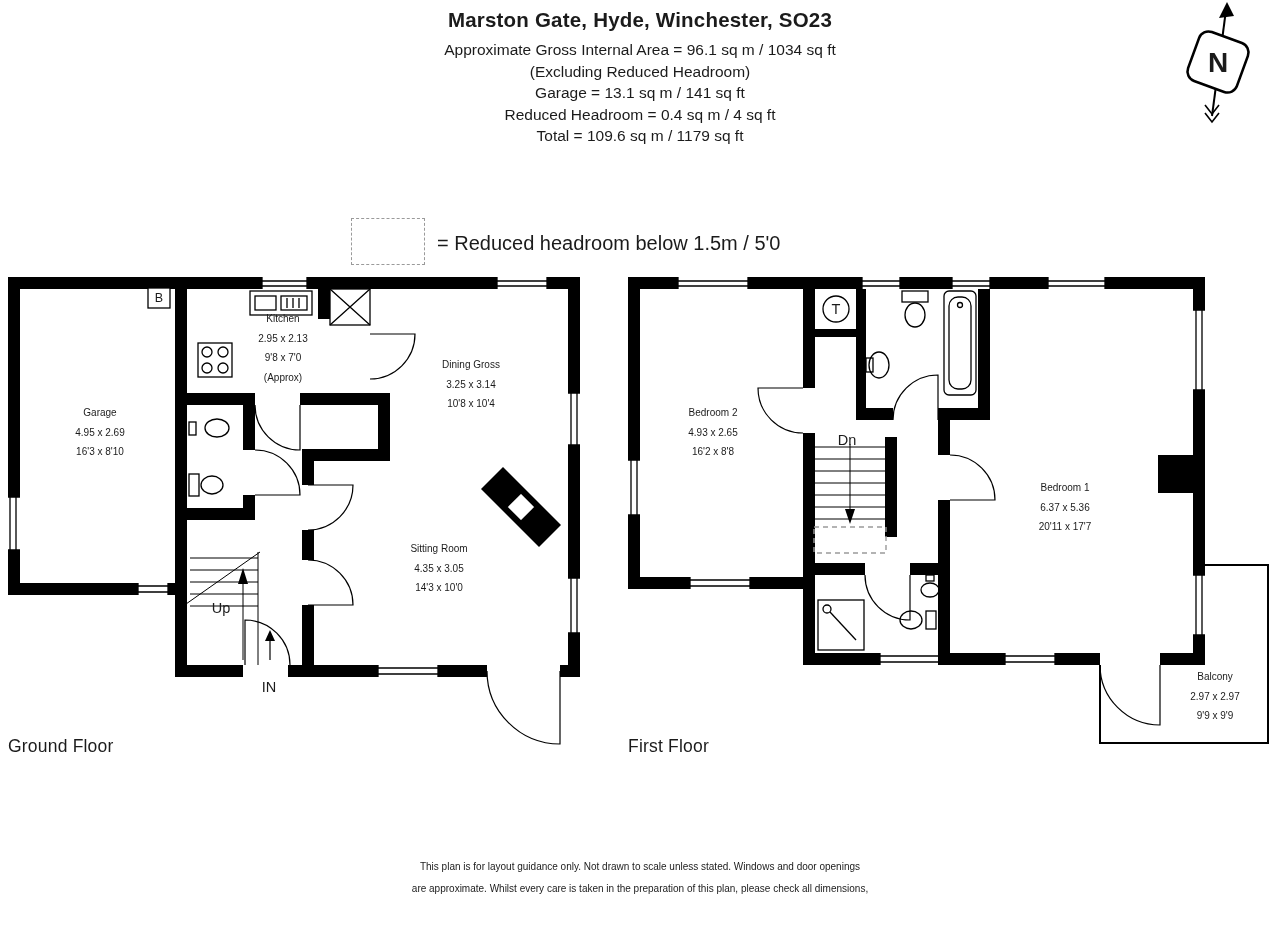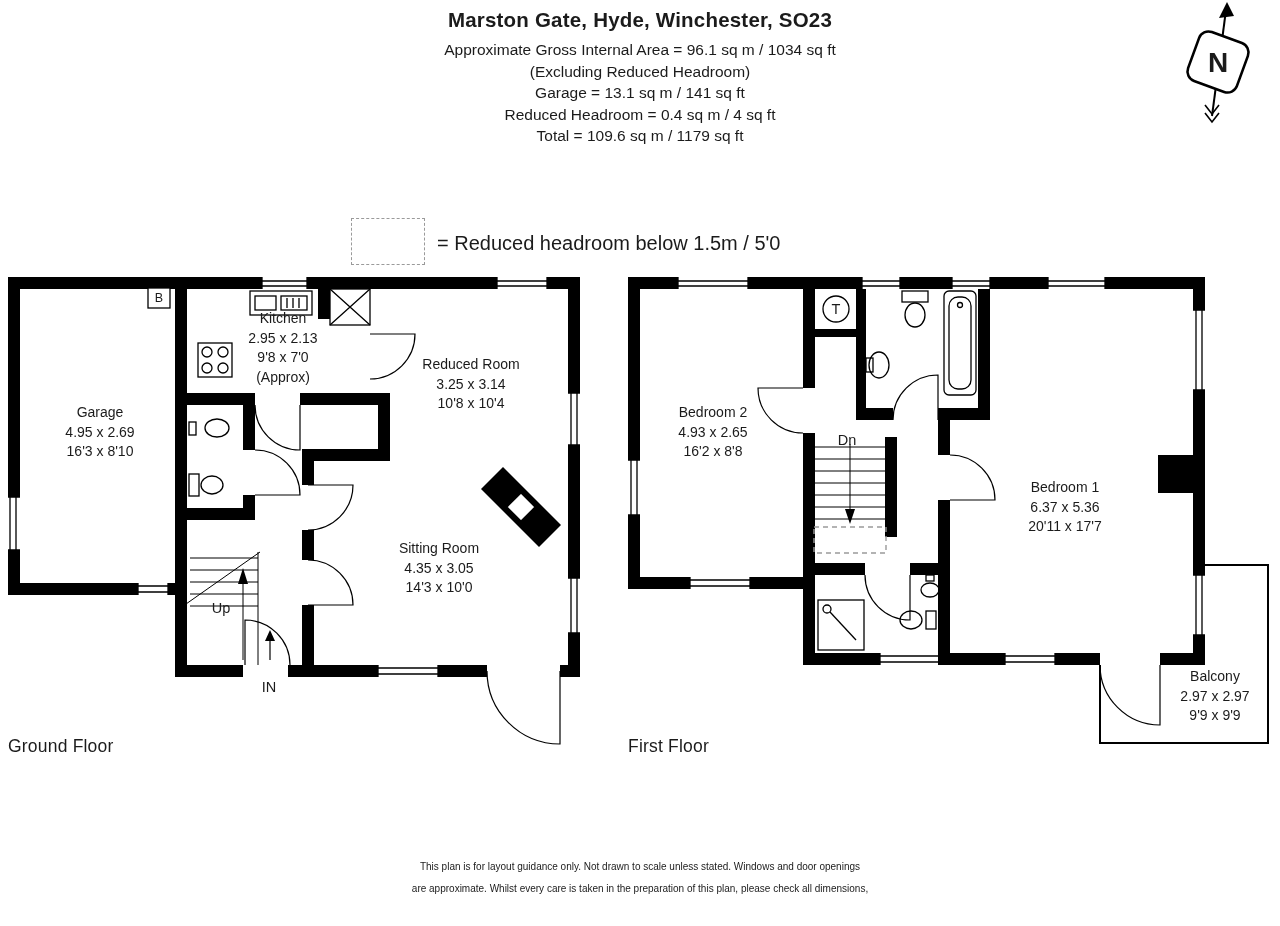--- a/index.html
+++ b/index.html
@@ -3,21 +3,21 @@
 <meta charset="utf-8">
 <style>
   html,body{margin:0;padding:0;background:#fff;}
   .page{position:relative;width:1280px;height:926px;background:#ffffff;
         font-family:"Liberation Sans",sans-serif;color:#1b1b1b;overflow:hidden;}
   .plan-svg{position:absolute;left:0;top:0;}
   .header{position:absolute;top:8px;left:0;width:100%;text-align:center;}
   .title{font-size:20.5px;font-weight:600;letter-spacing:.2px;margin-bottom:7px;}
   .hline{font-size:15.5px;line-height:21.5px;}
   .room-label{position:absolute;transform:translateX(-50%);text-align:center;
-              font-size:14px;line-height:19.5px;white-space:nowrap;}
+              font-size:10px;line-height:19.5px;white-space:nowrap;}
   .small-label{position:absolute;transform:translateX(-50%);font-size:14.5px;white-space:nowrap;}
   .floor-title{position:absolute;font-size:17.5px;letter-spacing:.2px;}
   .legend-box{position:absolute;left:351px;top:218px;width:72px;height:45px;border:1.6px dashed #9a9a9a;}
   .legend-text{position:absolute;left:437px;top:232px;font-size:20px;}
   .footer{position:absolute;left:0;width:100%;top:856px;text-align:center;font-size:10px;line-height:21.5px;}
   .svg-txt{font-family:"Liberation Sans",sans-serif;}
 </style>
 </head>
 <body>
 
@@ -252,21 +252,21 @@
     <div>4.95 x 2.69</div>
     <div>16'3 x 8'10</div>
   </div>
   <div class="room-label" style="left:283px;top:309px;">
     <div>Kitchen</div>
     <div>2.95 x 2.13</div>
     <div>9'8 x 7'0</div>
     <div>(Approx)</div>
   </div>
   <div class="room-label" style="left:471px;top:355px;">
-    <div>Reduced Room</div>
+    <div>Dining Gross</div>
     <div>3.25 x 3.14</div>
     <div>10'8 x 10'4</div>
   </div>
   <div class="room-label" style="left:439px;top:539px;">
     <div>Sitting Room</div>
     <div>4.35 x 3.05</div>
     <div>14'3 x 10'0</div>
   </div>
   <div class="small-label" style="left:221px;top:600px;">Up</div>
   <div class="small-label" style="left:269px;top:679px;">IN</div>

